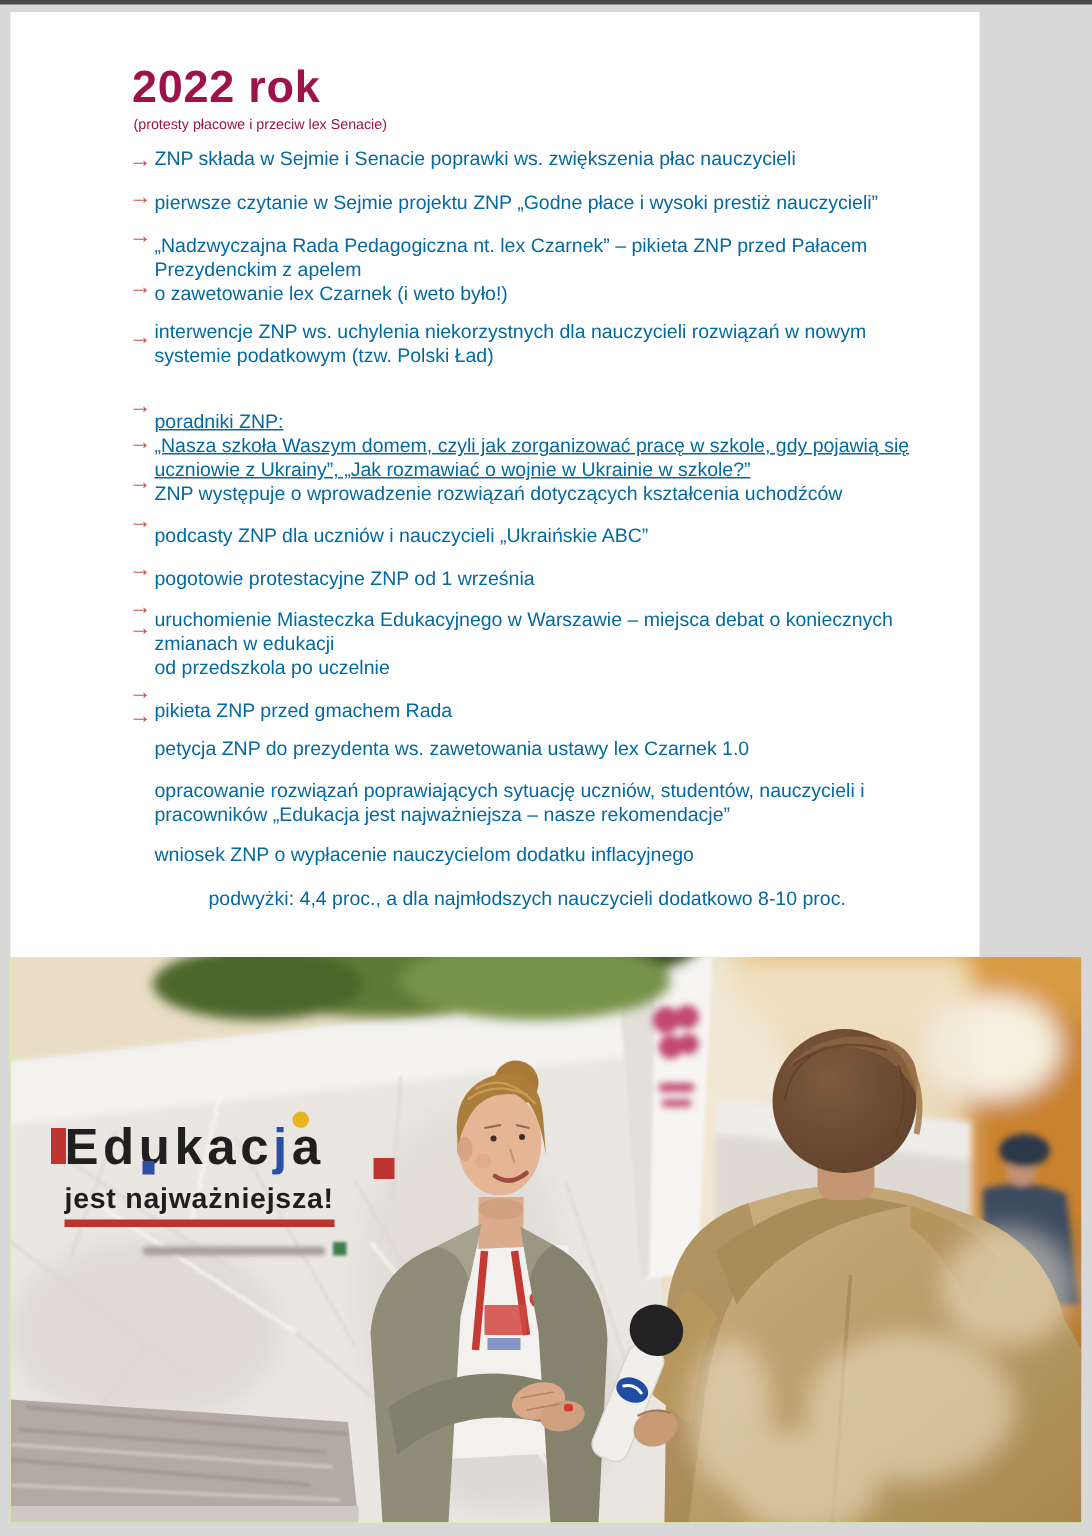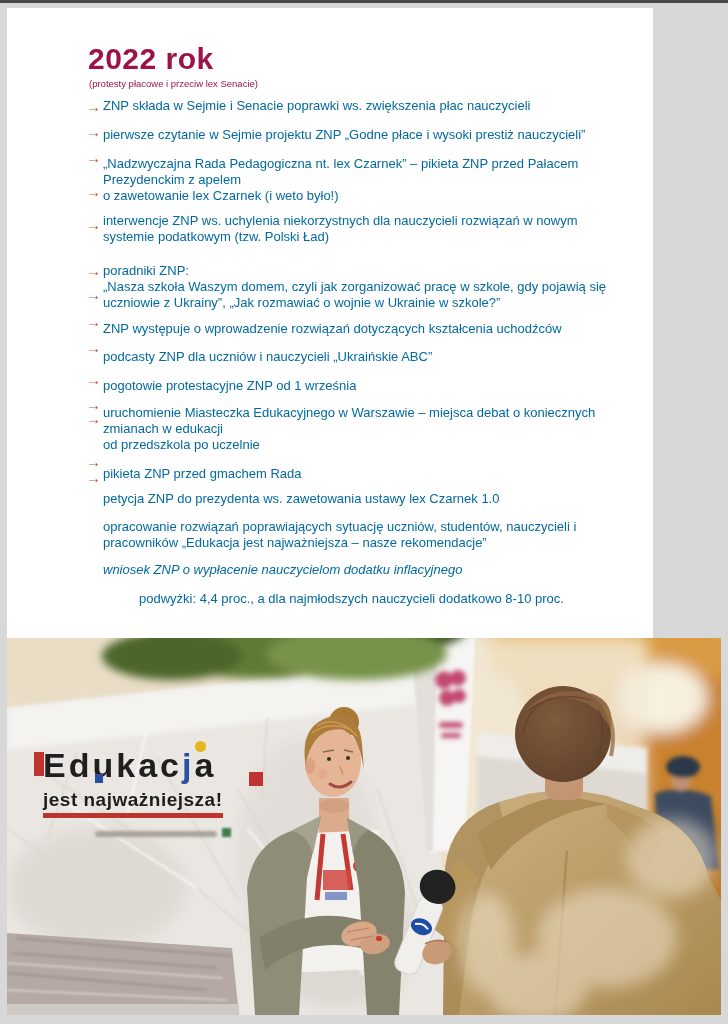--- a/index.html
+++ b/index.html
@@ -47,26 +47,26 @@
 
     <div class="list">
       <div data-repeat="list.markers">
         
       <span class="arrow" style="left: 79px; top: 91px;">→</span><span class="arrow" style="left: 79px; top: 116px;">→</span><span class="arrow" style="left: 79px; top: 142px;">→</span><span class="arrow" style="left: 79px; top: 176px;">→</span><span class="arrow" style="left: 79px; top: 209px;">→</span><span class="arrow" style="left: 79px; top: 255px;">→</span><span class="arrow" style="left: 79px; top: 279px;">→</span><span class="arrow" style="left: 79px; top: 306px;">→</span><span class="arrow" style="left: 79px; top: 332px;">→</span><span class="arrow" style="left: 79px; top: 364px;">→</span><span class="arrow" style="left: 79px; top: 389px;">→</span><span class="arrow" style="left: 79px; top: 403px;">→</span><span class="arrow" style="left: 79px; top: 446px;">→</span><span class="arrow" style="left: 79px; top: 462px;">→</span></div>
       <div data-repeat="list.blocks">
         
       <div class="tblock" style="left: 96px; top: 90px;">ZNP składa w Sejmie i Senacie poprawki ws. zwiększenia płac nauczycieli</div><div class="tblock" style="left: 96px; top: 119px;">pierwsze czytanie w Sejmie projektu ZNP „Godne płace i wysoki prestiż nauczycieli”</div><div class="tblock" style="left: 96px; top: 148px;">„Nadzwyczajna Rada Pedagogiczna nt. lex Czarnek” – pikieta ZNP przed Pałacem
 Prezydenckim z apelem
 o zawetowanie lex Czarnek (i weto było!)</div><div class="tblock" style="left: 96px; top: 205px;">interwencje ZNP ws. uchylenia niekorzystnych dla nauczycieli rozwiązań w nowym
-systemie podatkowym (tzw. Polski Ład)</div><div class="tblock" style="left: 96px; top: 255px;">poradniki ZNP:
+systemie podatkowym (tzw. Polski Ład)</div><div class="tblock" style="left: 96px; top: 265px; text-decoration: underline;">poradniki ZNP:
 „Nasza szkoła Waszym domem, czyli jak zorganizować pracę w szkole, gdy pojawią się
 uczniowie z Ukrainy”, „Jak rozmawiać o wojnie w Ukrainie w szkole?”</div><div class="tblock" style="left: 96px; top: 313px;">ZNP występuje o wprowadzenie rozwiązań dotyczących kształcenia uchodźców</div><div class="tblock" style="left: 96px; top: 341px;">podcasty ZNP dla uczniów i nauczycieli „Ukraińskie ABC”</div><div class="tblock" style="left: 96px; top: 370px;">pogotowie protestacyjne ZNP od 1 września</div><div class="tblock" style="left: 96px; top: 397px;">uruchomienie Miasteczka Edukacyjnego w Warszawie – miejsca debat o koniecznych
 zmianach w edukacji
 od przedszkola po uczelnie</div><div class="tblock" style="left: 96px; top: 458px;">pikieta ZNP przed gmachem Rada</div><div class="tblock" style="left: 96px; top: 483px;">petycja ZNP do prezydenta ws. zawetowania ustawy lex Czarnek 1.0</div><div class="tblock" style="left: 96px; top: 511px;">opracowanie rozwiązań poprawiających sytuację uczniów, studentów, nauczycieli i
-pracowników „Edukacja jest najważniejsza – nasze rekomendacje”</div><div class="tblock" style="left: 96px; top: 554px; font-style: italic;">wniosek ZNP o wypłacenie nauczycielom dodatku inflacyjnego</div><div class="tblock" style="left: 96px; top: 583px; padding-left: 36px;">podwyżki: 4,4 proc., a dla najmłodszych nauczycieli dodatkowo 8-10 proc.</div></div>
+pracowników „Edukacja jest najważniejsza – nasze rekomendacje”</div><div class="tblock" style="left: 96px; top: 554px;">wniosek ZNP o wypłacenie nauczycielom dodatku inflacyjnego</div><div class="tblock" style="left: 96px; top: 583px; padding-left: 36px;">podwyżki: 4,4 proc., a dla najmłodszych nauczycieli dodatkowo 8-10 proc.</div></div>
     </div>
 
     <div class="photo">
       <svg width="714" height="377" viewBox="0 0 714 377">
         <defs>
           <filter id="b8" x="-50%" y="-50%" width="200%" height="200%">
               <feGaussianBlur stdDeviation="8"></feGaussianBlur>
             </filter>
           <filter id="b4" x="-50%" y="-50%" width="200%" height="200%">
               <feGaussianBlur stdDeviation="4"></feGaussianBlur>

